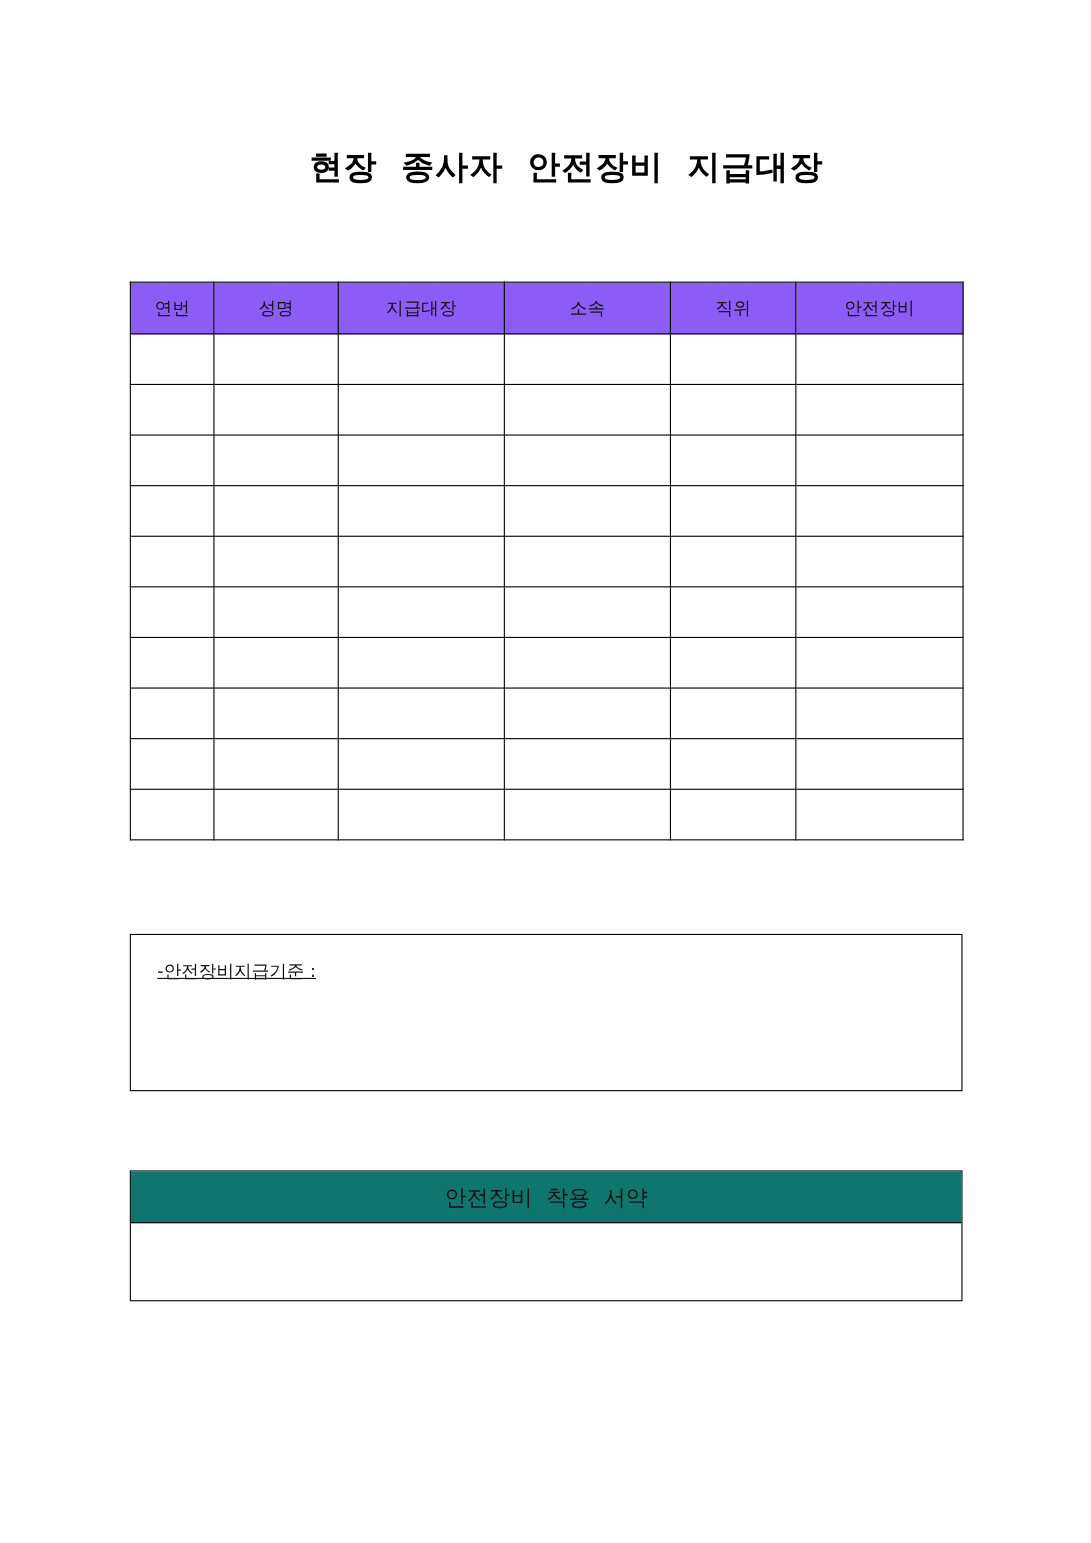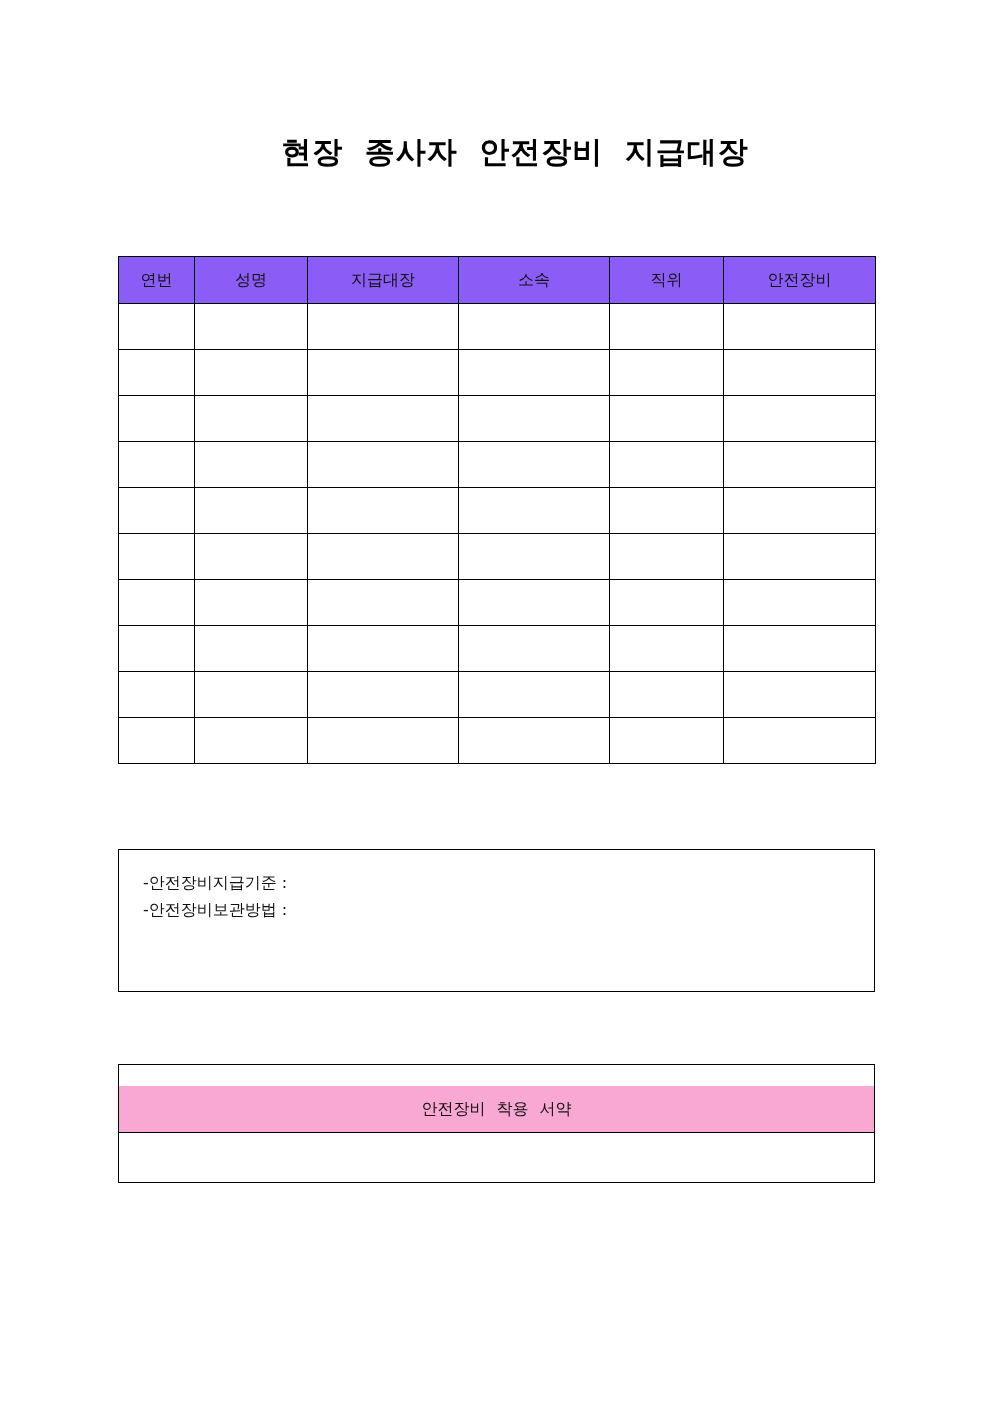--- a/index.html
+++ b/index.html
@@ -3,23 +3,23 @@
   <meta charset="utf-8">
   <style>
     html, body { margin: 0; padding: 0; background: #ffffff; }
     body { width: 992px; height: 1403px; position: relative; font-family: "DejaVu Sans", "Liberation Sans", sans-serif; color: #111; }
     .title { position: absolute; top: 132px; left: 0; width: 992px; text-align: center; font-size: 30px; font-weight: bold; letter-spacing: 1px; word-spacing: 10px; color: #000; padding-left: 19px; }
     table.reg { position: absolute; left: 118px; top: 256px; width: 757px; border-collapse: collapse; table-layout: fixed; }
     table.reg th, table.reg td { border: 1.3px solid #000; height: 45px; padding: 0; font-size: 16px; text-align: center; }
     table.reg th { background: #8b5cf6; font-weight: normal; height: 46px; }
     .notes { position: absolute; left: 118px; top: 849px; width: 755px; height: 141px; border: 1.3px solid #000; }
     .notes ul { list-style: none; margin: 0; padding: 20px 0 0 24px; }
-    .notes li { font-size: 16px; line-height: 26.5px; }
+    .notes li { font-size: 16px; line-height: 26.5px; text-decoration: underline; }
     .sign { position: absolute; left: 118px; top: 1064px; width: 755px; height: 117px; border: 1.3px solid #000; }
-    .sign-head { height: 46px; background: #f9a8d4; border-bottom: 1.3px solid #000; text-align: center; line-height: 46px; font-size: 16px; word-spacing: 6px; margin-top: 21px; }
+    .sign-head { height: 46px; background: #0f766e; border-bottom: 1.3px solid #000; text-align: center; line-height: 46px; font-size: 20px; word-spacing: 6px; }
     .sign-body { height: 70px; }
   </style>
 </head>
 <body>
 
 <div class="title">현장 종사자 안전장비 지급대장</div>
 
 <table class="reg">
   <colgroup>
     <col style="width:76px">
@@ -119,20 +119,19 @@
         <td></td>
         <td></td>
         <td></td>
       </tr>
     </tbody>
 </table>
 
 <div class="notes">
   <ul>
     <li>-안전장비지급기준 :</li>
-    <li>-안전장비보관방법 :</li>
   </ul>
 </div>
 
 <div class="sign">
   <div class="sign-head">안전장비 착용 서약</div>
   <div class="sign-body"></div>
 </div>
 
 </body></html>

